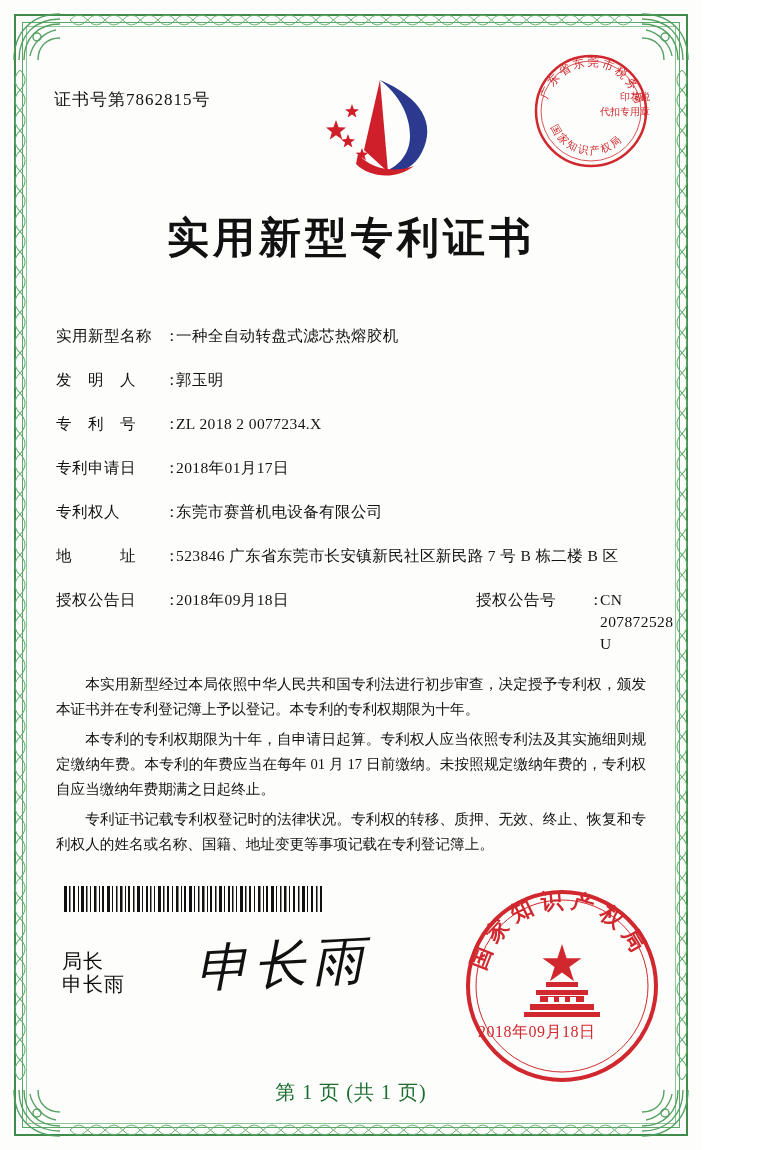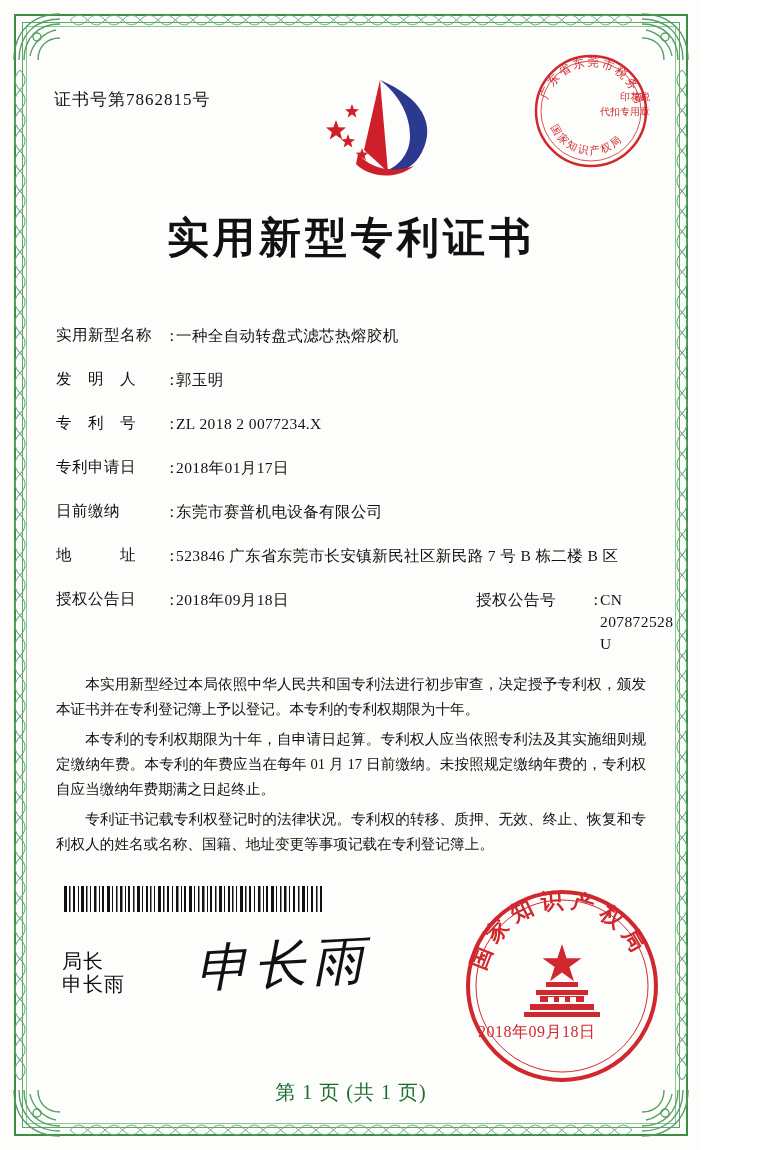--- a/index.html
+++ b/index.html
@@ -136,21 +136,20 @@
   .field-row {
     display: flex;
     align-items: flex-start;
     margin-bottom: 22px;
   }
   .field-label {
     width: 108px;
     flex: 0 0 108px;
     white-space: pre;
     letter-spacing: 0.5px;
-    font-family: Liberation Mono, monospace;
   }
   .field-colon {
     flex: 0 0 12px;
     width: 12px;
   }
   .field-value {
     flex: 1;
     letter-spacing: 0.4px;
   }
   .field-row.two-col .field-value {
@@ -396,21 +395,21 @@
       <div class="field-value">ZL 2018 2 0077234.X</div>
     </div>
 
     <div class="field-row">
       <div class="field-label">专利申请日</div>
       <div class="field-colon">：</div>
       <div class="field-value">2018年01月17日</div>
     </div>
 
     <div class="field-row">
-      <div class="field-label">日前缴纳</div>
+      <div class="field-label">专利权人</div>
       <div class="field-colon">：</div>
       <div class="field-value">东莞市赛普机电设备有限公司</div>
     </div>
 
     <div class="field-row">
       <div class="field-label">地　　　址</div>
       <div class="field-colon">：</div>
       <div class="field-value">523846 广东省东莞市长安镇新民社区新民路 7 号 B 栋二楼 B 区</div>
     </div>
 

